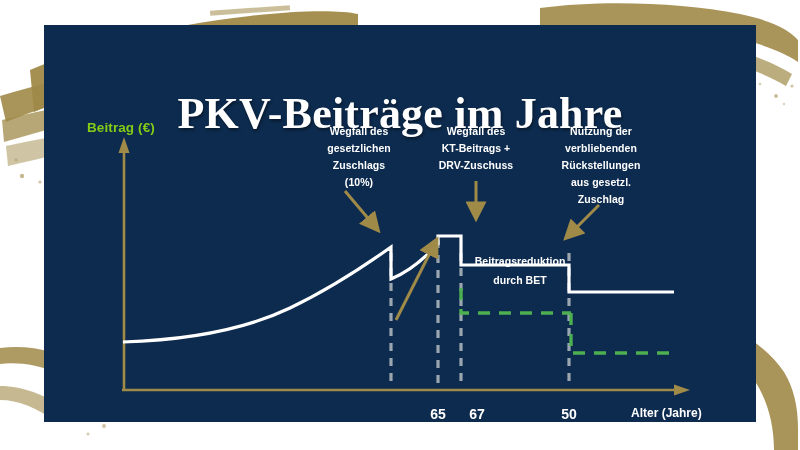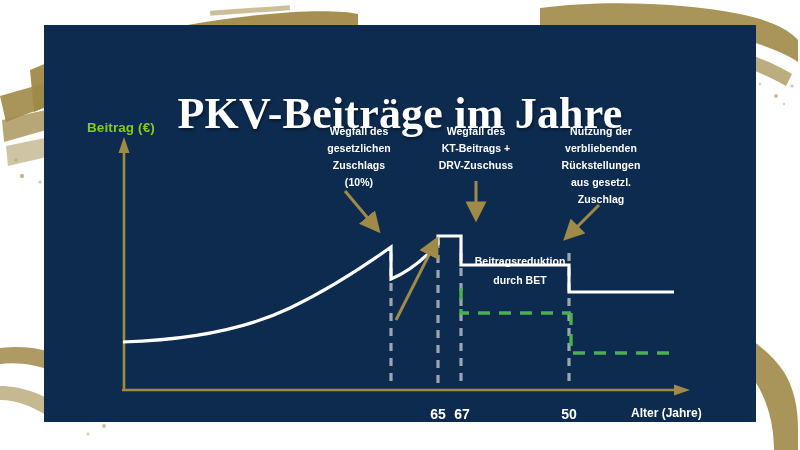--- a/index.html
+++ b/index.html
@@ -202,18 +202,18 @@
     <div class="ann" id="ann-3">Nutzung der
 verbliebenden
 Rückstellungen
 aus gesetzl.
 Zuschlag</div>
     <div class="ann" id="ann-5">Beitragsreduktion
 durch BET</div>
 
     <div class="tick" style="left:327px;top:404px;width:40px;">60</div>
     <div class="tick" style="left:374px;top:381px;width:40px;text-align:center;">65</div>
-    <div class="tick" style="left:398px;top:381px;width:40px;">67</div>
+    <div class="tick" style="left:413px;top:381px;width:40px;">67</div>
     <div class="tick" style="left:505px;top:381px;width:40px;">50</div>
 
     <div id="xlabel">Alter (Jahre)</div>
   </div>
 </div>
 
 </body></html>

